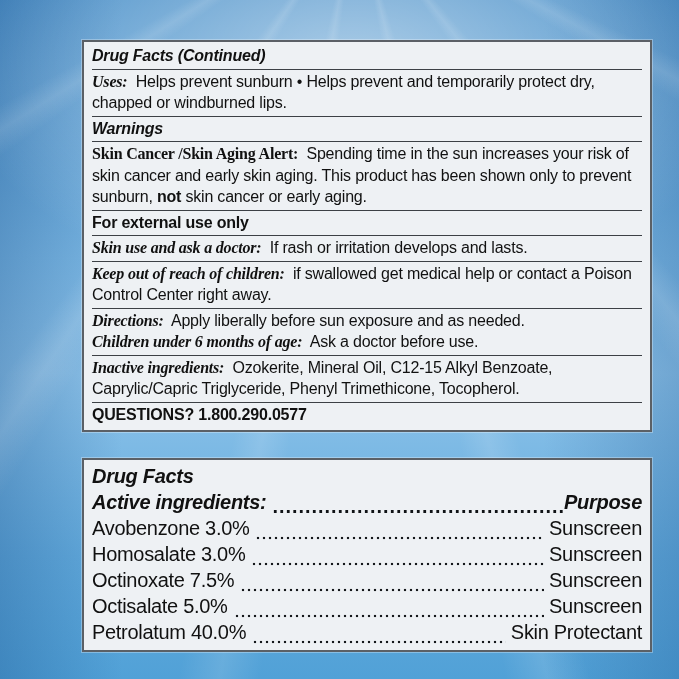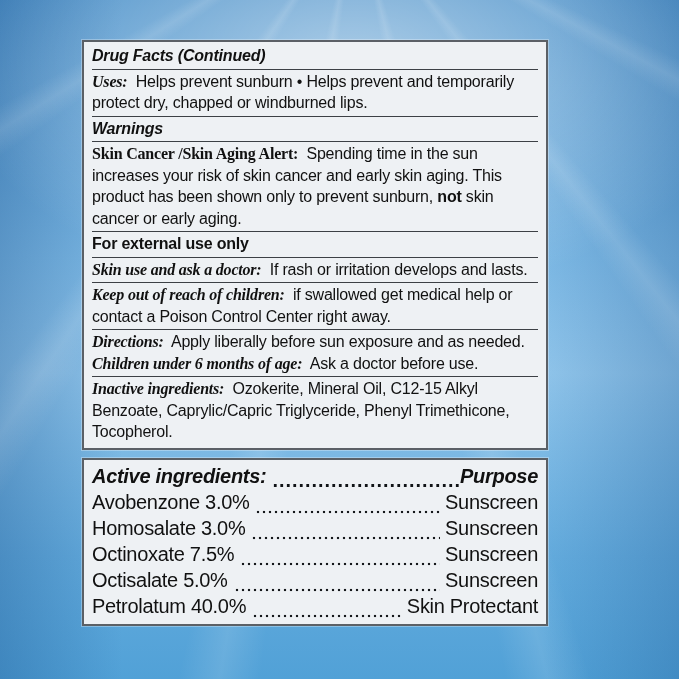--- a/index.html
+++ b/index.html
@@ -25,21 +25,21 @@
     background: repeating-conic-gradient(from 152deg at 52% -4%,
       rgba(255,255,255,0) 0deg 11deg,
       rgba(255,255,255,0.12) 14deg,
       rgba(255,255,255,0) 17deg 24deg);
     pointer-events: none;
   }
 
   .panel {
     position: absolute;
     left: 82px;
-    width: 466px;
+    width: 570px;
     box-sizing: border-box;
     background: #eef1f4;
     border: 2px solid #5b6066;
     box-shadow: 0 0 0 1px rgba(255,255,255,0.30);
     padding: 2px 8px 3px 8px;
   }
   .panel-top { top: 40px; }
   .panel-bottom { top: 458px; }
 
   
@@ -121,25 +121,31 @@
         <span class="bi lead">Children under 6 months of age:</span>
         <span>Ask a doctor before use.</span>
       </div>
     </div>
 
     <div class="row">
       <span class="bi lead">Inactive ingredients:</span>
       <span>Ozokerite, Mineral Oil, C12-15 Alkyl Benzoate, Caprylic/Capric Triglyceride, Phenyl Trimethicone, Tocopherol.</span>
     </div>
 
+    <div class="row">
+      <span class="b">QUESTIONS? 1.800.290.0577</span>
+    </div>
 
   </div>
 
   <div class="panel panel-bottom">
 
+    <div>
+      <span class="bi">Drug Facts</span>
+    </div>
 
     <div class="flexrow">
       <span class="bi name">Active ingredients:</span>
       <span class="leader bold-leader"></span>
       <span class="bi purpose">Purpose</span>
     </div>
 
     <div class="flexrow">
       <span class="name">Avobenzone 3.0%</span>
       <span class="leader"></span>

